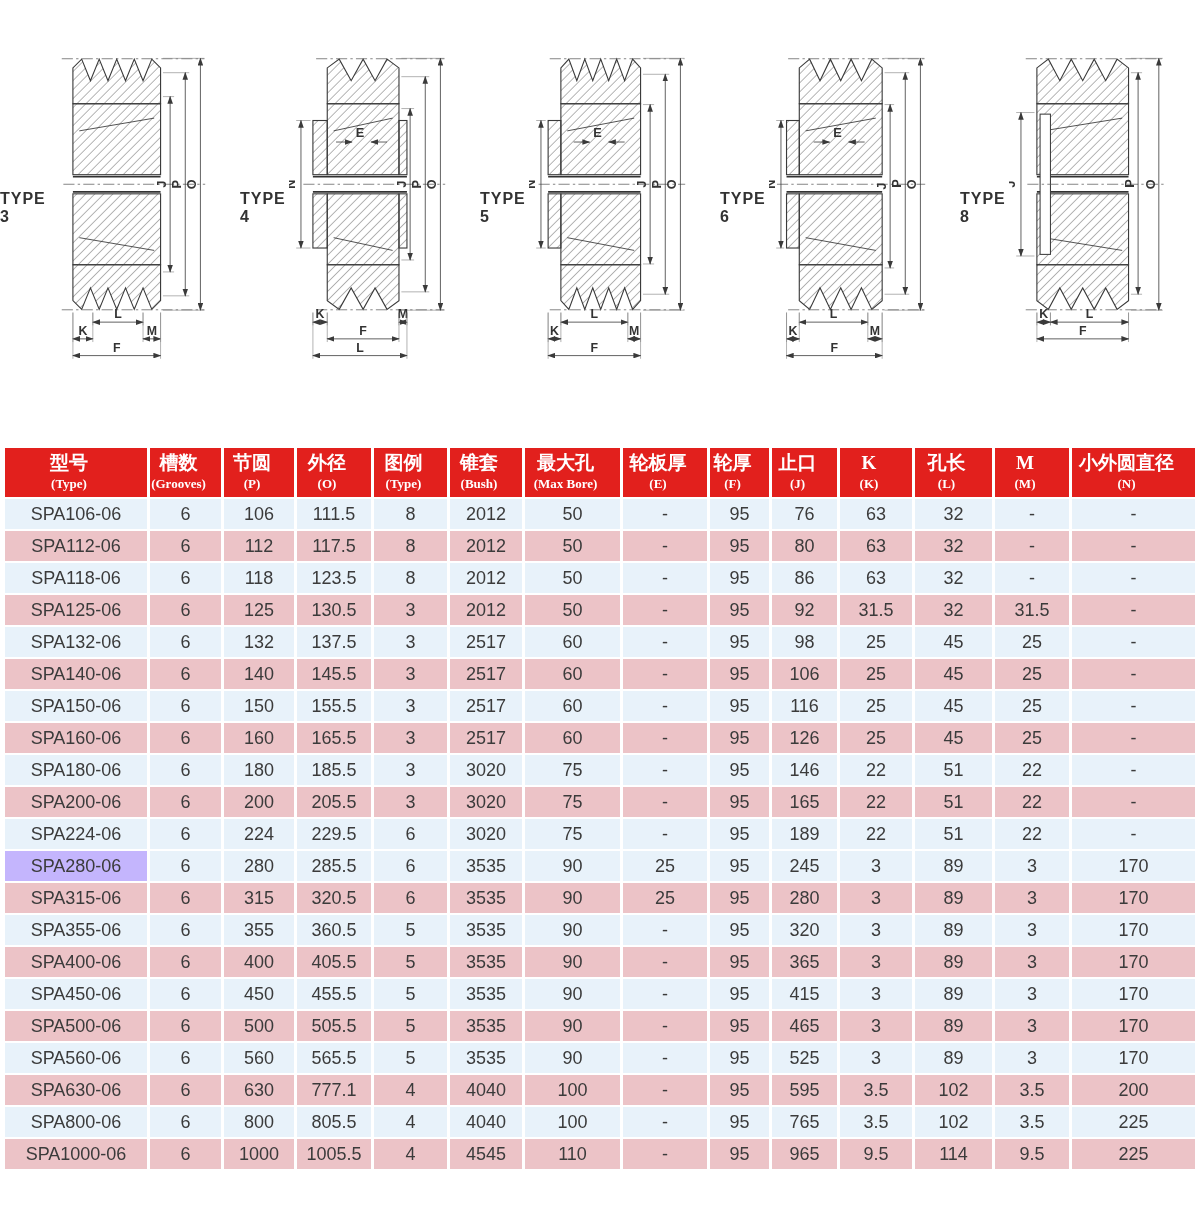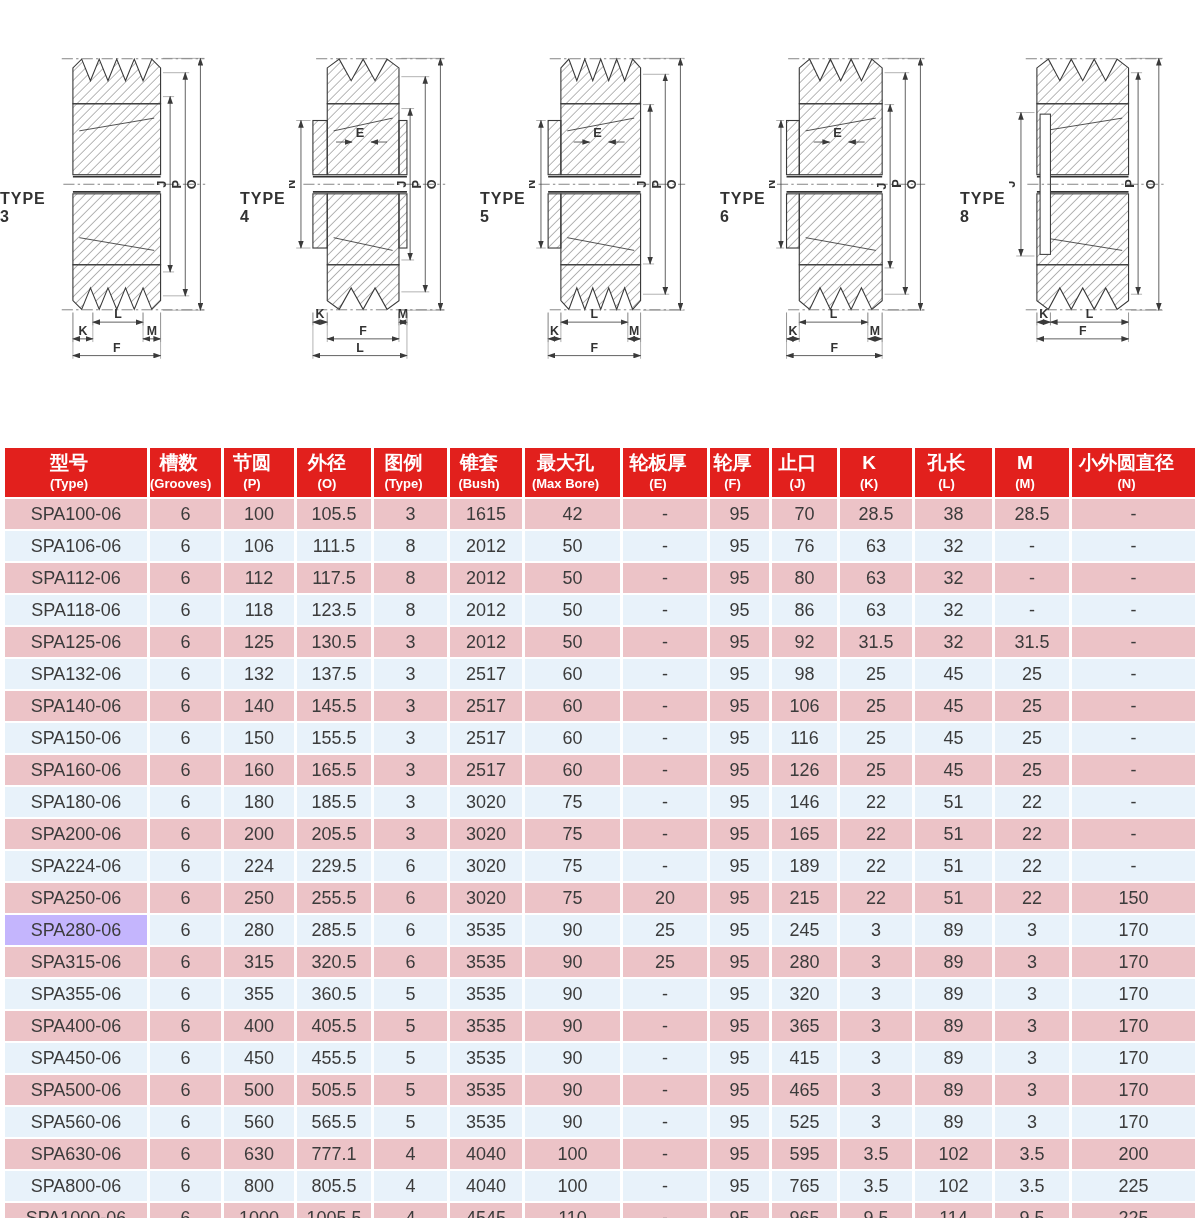--- a/index.html
+++ b/index.html
@@ -2,21 +2,21 @@
 <html><head>
 <meta charset="utf-8">
 <style>
   html,body{margin:0;padding:0;background:#ffffff;}
   body{width:1200px;font-family:"Liberation Sans",sans-serif;}
   .drawings{display:flex;width:1200px;height:446px;align-items:flex-start;}
   .drawing{width:240px;display:flex;flex-direction:row;align-items:center;}
   .drawing-title{font-size:16px;font-weight:bold;color:#333;margin:13px 0 0 0;letter-spacing:1px;}
   svg text{font-family:"Liberation Sans",sans-serif;fill:#333;}
   .spec-table{border-collapse:separate;border-spacing:3px 2px;table-layout:fixed;width:1196px;margin:0 2px;}
-  .spec-table th{padding:4px 14px 6px 0;vertical-align:middle;}
+  .spec-table th{padding:4px 14px 6px 0;vertical-align:middle;font-family:Liberation Serif, serif;}
   .spec-table th .zh{font-size:19px;font-weight:bold;line-height:1.2;}
   .spec-table th .en{font-size:13px;font-weight:bold;line-height:1.2;margin-top:1px;}
   .spec-table td{height:28px;text-align:center;font-size:18px;color:#3b3b3b;line-height:28px;overflow:hidden;white-space:nowrap;}
 </style>
 </head>
 <body>
 
 <div class="drawings">
     <div class="drawing">
       <div class="drawing-title">TYPE 3</div>
@@ -383,36 +383,20 @@
           <div class="en">(M)</div>
         </th>
         <th style="background: rgb(226, 32, 29); color: rgb(255, 255, 255);">
           <div class="zh">小外圆直径</div>
           <div class="en">(N)</div>
         </th>
       </tr>
     </thead>
   <tbody>
       <tr>
-        <td style="background: rgb(236, 195, 199);">SPA100-06</td>
-        <td style="background: rgb(236, 195, 199);">6</td>
-        <td style="background: rgb(236, 195, 199);">100</td>
-        <td style="background: rgb(236, 195, 199);">105.5</td>
-        <td style="background: rgb(236, 195, 199);">3</td>
-        <td style="background: rgb(236, 195, 199);">1615</td>
-        <td style="background: rgb(236, 195, 199);">42</td>
-        <td style="background: rgb(236, 195, 199);">-</td>
-        <td style="background: rgb(236, 195, 199);">95</td>
-        <td style="background: rgb(236, 195, 199);">70</td>
-        <td style="background: rgb(236, 195, 199);">28.5</td>
-        <td style="background: rgb(236, 195, 199);">38</td>
-        <td style="background: rgb(236, 195, 199);">28.5</td>
-        <td style="background: rgb(236, 195, 199);">-</td>
-      </tr>
-      <tr>
         <td style="background: rgb(232, 242, 250);">SPA106-06</td>
         <td style="background: rgb(232, 242, 250);">6</td>
         <td style="background: rgb(232, 242, 250);">106</td>
         <td style="background: rgb(232, 242, 250);">111.5</td>
         <td style="background: rgb(232, 242, 250);">8</td>
         <td style="background: rgb(232, 242, 250);">2012</td>
         <td style="background: rgb(232, 242, 250);">50</td>
         <td style="background: rgb(232, 242, 250);">-</td>
         <td style="background: rgb(232, 242, 250);">95</td>
         <td style="background: rgb(232, 242, 250);">76</td>
@@ -575,36 +559,20 @@
         <td style="background: rgb(232, 242, 250);">75</td>
         <td style="background: rgb(232, 242, 250);">-</td>
         <td style="background: rgb(232, 242, 250);">95</td>
         <td style="background: rgb(232, 242, 250);">189</td>
         <td style="background: rgb(232, 242, 250);">22</td>
         <td style="background: rgb(232, 242, 250);">51</td>
         <td style="background: rgb(232, 242, 250);">22</td>
         <td style="background: rgb(232, 242, 250);">-</td>
       </tr>
       <tr>
-        <td style="background: rgb(236, 195, 199);">SPA250-06</td>
-        <td style="background: rgb(236, 195, 199);">6</td>
-        <td style="background: rgb(236, 195, 199);">250</td>
-        <td style="background: rgb(236, 195, 199);">255.5</td>
-        <td style="background: rgb(236, 195, 199);">6</td>
-        <td style="background: rgb(236, 195, 199);">3020</td>
-        <td style="background: rgb(236, 195, 199);">75</td>
-        <td style="background: rgb(236, 195, 199);">20</td>
-        <td style="background: rgb(236, 195, 199);">95</td>
-        <td style="background: rgb(236, 195, 199);">215</td>
-        <td style="background: rgb(236, 195, 199);">22</td>
-        <td style="background: rgb(236, 195, 199);">51</td>
-        <td style="background: rgb(236, 195, 199);">22</td>
-        <td style="background: rgb(236, 195, 199);">150</td>
-      </tr>
-      <tr>
         <td style="background: #c4b5fd;">SPA280-06</td>
         <td style="background: rgb(232, 242, 250);">6</td>
         <td style="background: rgb(232, 242, 250);">280</td>
         <td style="background: rgb(232, 242, 250);">285.5</td>
         <td style="background: rgb(232, 242, 250);">6</td>
         <td style="background: rgb(232, 242, 250);">3535</td>
         <td style="background: rgb(232, 242, 250);">90</td>
         <td style="background: rgb(232, 242, 250);">25</td>
         <td style="background: rgb(232, 242, 250);">95</td>
         <td style="background: rgb(232, 242, 250);">245</td>

